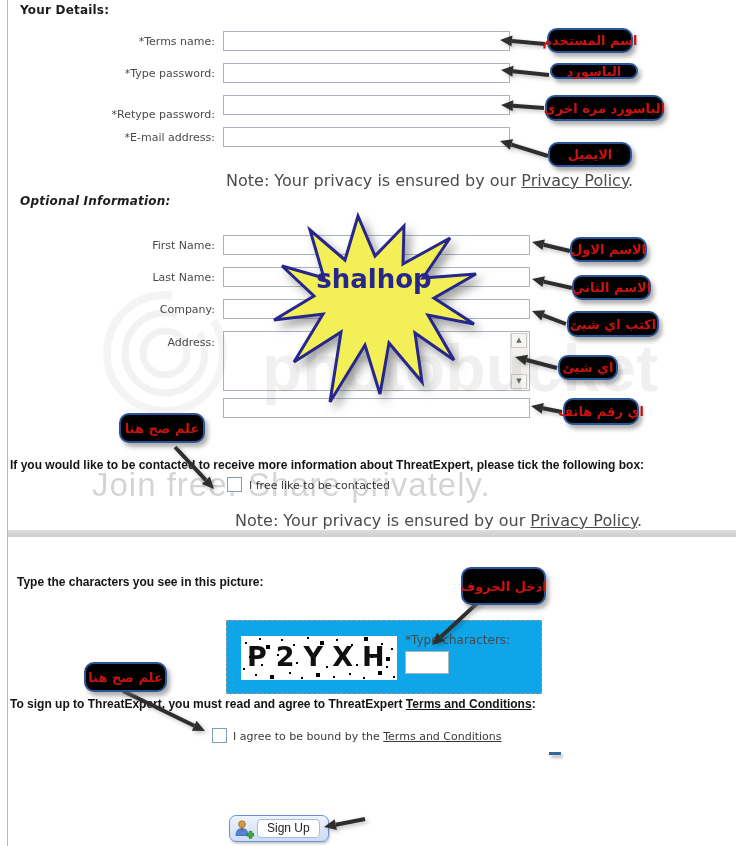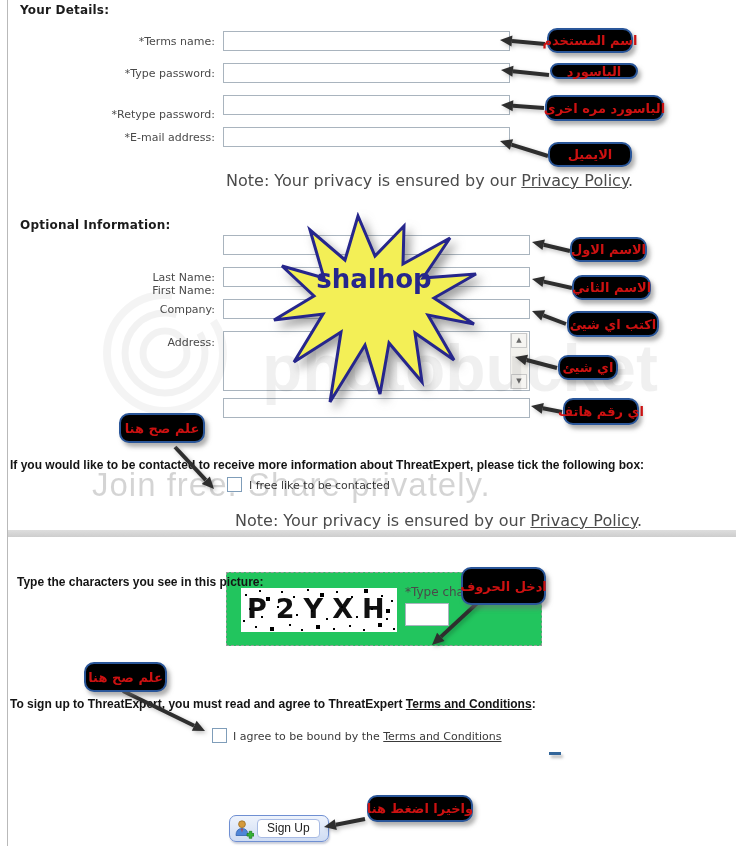--- a/index.html
+++ b/index.html
@@ -24,21 +24,21 @@
            box-shadow:3px 4px 4px rgba(110,110,110,.55);z-index:40;box-sizing:border-box;}
   #arrow-layer{position:absolute;left:0;top:0;z-index:38;pointer-events:none;
                filter:drop-shadow(2px 2px 2px rgba(0,0,0,.25));}
   .wm{position:absolute;pointer-events:none;z-index:15;}
   .wm-brand{left:262px;top:330px;font-family:"Liberation Sans",sans-serif;font-size:66px;font-weight:bold;
             color:rgba(0,0,0,0.06);letter-spacing:0;white-space:nowrap;}
   .wm-tag{left:92px;top:466px;font-family:"Liberation Sans",sans-serif;font-size:33px;
           color:rgba(0,0,0,0.17);letter-spacing:1px;white-space:nowrap;}
   .wm-strip{left:8px;top:530px;right:0;height:7px;background:linear-gradient(#dedede,#cdcdcd);z-index:4;}
   .star-svg{position:absolute;left:270px;top:212px;z-index:20;filter:drop-shadow(5px 6px 5px rgba(70,70,70,.5));}
-  .captcha-box{position:absolute;left:226px;top:572px;width:316px;height:74px;border:1px dashed #9a9a9a;background:#22c55e;box-sizing:border-box;z-index:10;}
+  .captcha-box{position:absolute;left:226px;top:620px;width:316px;height:74px;border:1px dashed #9a9a9a;background:#0ea5e9;box-sizing:border-box;z-index:10;}
   .captcha-img{position:absolute;left:14px;top:15px;width:156px;height:44px;background:#fff;overflow:hidden;}
   .captcha-text{position:absolute;left:6px;top:5px;font-size:27px;font-weight:bold;color:#101010;letter-spacing:9px;font-family:"DejaVu Sans",sans-serif;}
   .noise{position:absolute;left:0;top:0;width:2px;height:2px;background:transparent;
     box-shadow:4px 6px 0 0 #000,18px 2px 0 0 #000,26px 10px 0 1px #000,40px 3px 0 0 #000,52px 8px 0 0 #000,
     66px 1px 0 0 #000,80px 6px 0 1px #000,95px 3px 0 0 #000,110px 8px 0 0 #000,124px 2px 0 1px #000,
     140px 7px 0 0 #000,150px 12px 0 0 #000,8px 20px 0 0 #000,146px 22px 0 1px #000,2px 32px 0 0 #000,
     14px 38px 0 0 #000,30px 40px 0 1px #000,48px 36px 0 0 #000,60px 41px 0 0 #000,76px 38px 0 1px #000,
     92px 40px 0 0 #000,108px 37px 0 0 #000,122px 41px 0 0 #000,138px 36px 0 1px #000,152px 40px 0 0 #000,
     36px 18px 0 0 #000,70px 22px 0 0 #000,100px 18px 0 0 #000,130px 20px 0 0 #000,20px 28px 0 0 #000,
     55px 26px 0 0 #000,85px 30px 0 0 #000,115px 28px 0 0 #000,145px 30px 0 0 #000;}
@@ -73,23 +73,23 @@
   <input class="tinput" type="password" style="left: 223px; top: 63px; width: 287px;">
   <div class="flabel" style="top:99px;margin-top:9px;">*Retype password:</div>
   <input class="tinput" type="password" style="left: 223px; top: 95px; width: 287px;">
   <div class="flabel" style="top:131px;">*E-mail address:</div>
   <input class="tinput" style="left: 223px; top: 127px; width: 287px;">
 
   <div class="note" style="left:226px;top:171px;">
     <span>Note: Your privacy is ensured by our </span><a>Privacy Policy</a><span>.</span>
   </div>
 
-  <div class="heading" style="left:20px;top:218px;">Optional Information:</div>
+  <div class="heading" style="left:20px;top:194px;font-style:italic;">Optional Information:</div>
 
-  <div class="flabel" style="top:239px;margin-top:45px;">First Name:</div>
+  <div class="flabel" style="top:239px;">First Name:</div>
   <input class="tinput" style="left: 223px; top: 235px; width: 307px;">
   <div class="flabel" style="top:271px;">Last Name:</div>
   <input class="tinput" style="left: 223px; top: 267px; width: 307px;">
   <div class="flabel" style="top:303px;text-align:right;">Company:</div>
   <input class="tinput" style="left: 223px; top: 299px; width: 307px;">
 
   <div class="flabel" style="top:336px;">Address:</div>
   <div class="tarea">
     <div class="sbar">
       <div class="sbtn" style="top:0;">▲</div>
@@ -145,21 +145,20 @@
   <div class="callout" style="left:545px;top:95px;width:119px;height:26px;">الباسورد مره اخرى</div>
   <div class="callout" style="left:548px;top:142px;width:84px;height:25px;">الايميل</div>
   <div class="callout" style="left:570px;top:237px;width:77px;height:25px;">الاسم الاول</div>
   <div class="callout" style="left:572px;top:275px;width:79px;height:25px;">الاسم الثاني</div>
   <div class="callout" style="left:567px;top:311px;width:92px;height:26px;">اكتب اي شيئ</div>
   <div class="callout" style="left:558px;top:355px;width:60px;height:25px;">اي شيئ</div>
   <div class="callout" style="left:563px;top:398px;width:76px;height:27px;">اي رقم هاتف</div>
   <div class="callout" style="left:119px;top:413px;width:86px;height:30px;">علم صح هنا</div>
   <div class="callout" style="left:461px;top:549px;width:85px;height:38px;margin-top:18px;">ادخل الحروف</div>
   <div class="callout" style="left:84px;top:662px;width:83px;height:30px;">علم صح هنا</div>
-  <div class="callout" style="left:367px;top:795px;width:106px;height:27px;">واخيرا اضغط هنا</div>
 
   <svg id="arrow-layer" width="736" height="846">
       <line x1="545" y1="44" x2="511.95287168831226" y2="41.06247748340553" stroke="#2e2e2e" stroke-width="4"></line>
       <polygon points="500,40 512.4398405348732,35.58407795959575 511.4659028417514,46.54087700721531" fill="#2e2e2e"></polygon>
       <line x1="549" y1="75" x2="512.9354209066894" y2="71.24327301111347" stroke="#2e2e2e" stroke-width="4"></line>
       <polygon points="501,70 513.5052543701164,65.7728717622142 512.3655874432624,76.71367426001275" fill="#2e2e2e"></polygon>
       <line x1="544" y1="108" x2="512.9709012100346" y2="105.83517915418847" stroke="#2e2e2e" stroke-width="4"></line>
       <polygon points="501,105 513.3536916557043,100.34851609958925 512.588110764365,111.32184220878769" fill="#2e2e2e"></polygon>
       <line x1="548" y1="156" x2="511.45375973642035" y2="144.57929991763137" stroke="#2e2e2e" stroke-width="4"></line>
       <polygon points="500,141 513.094272198668,139.3296600384387 509.8132472741726,149.82893979682405" fill="#2e2e2e"></polygon>

